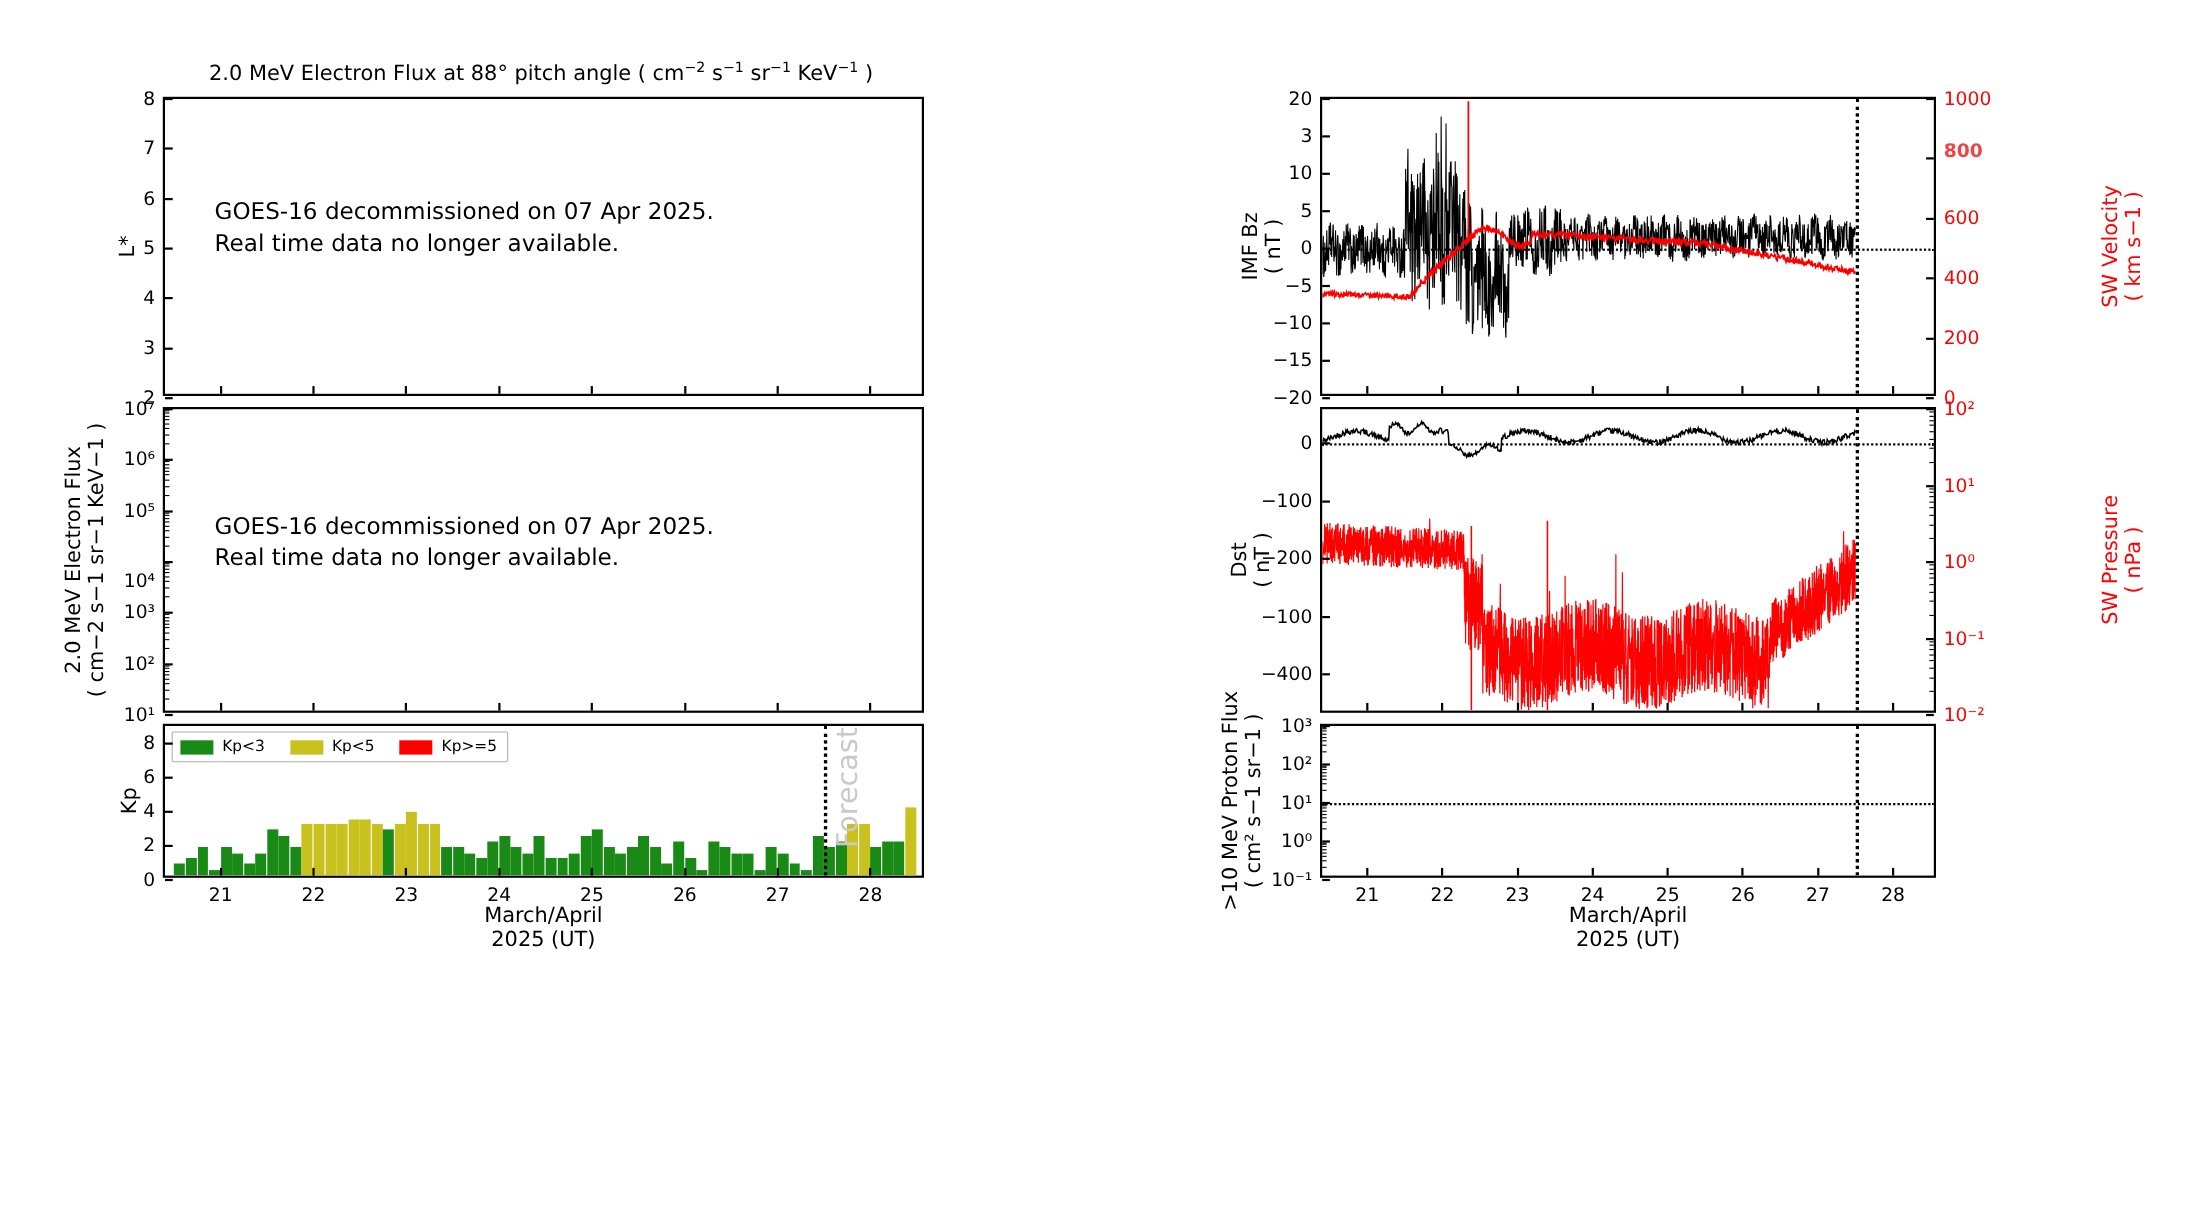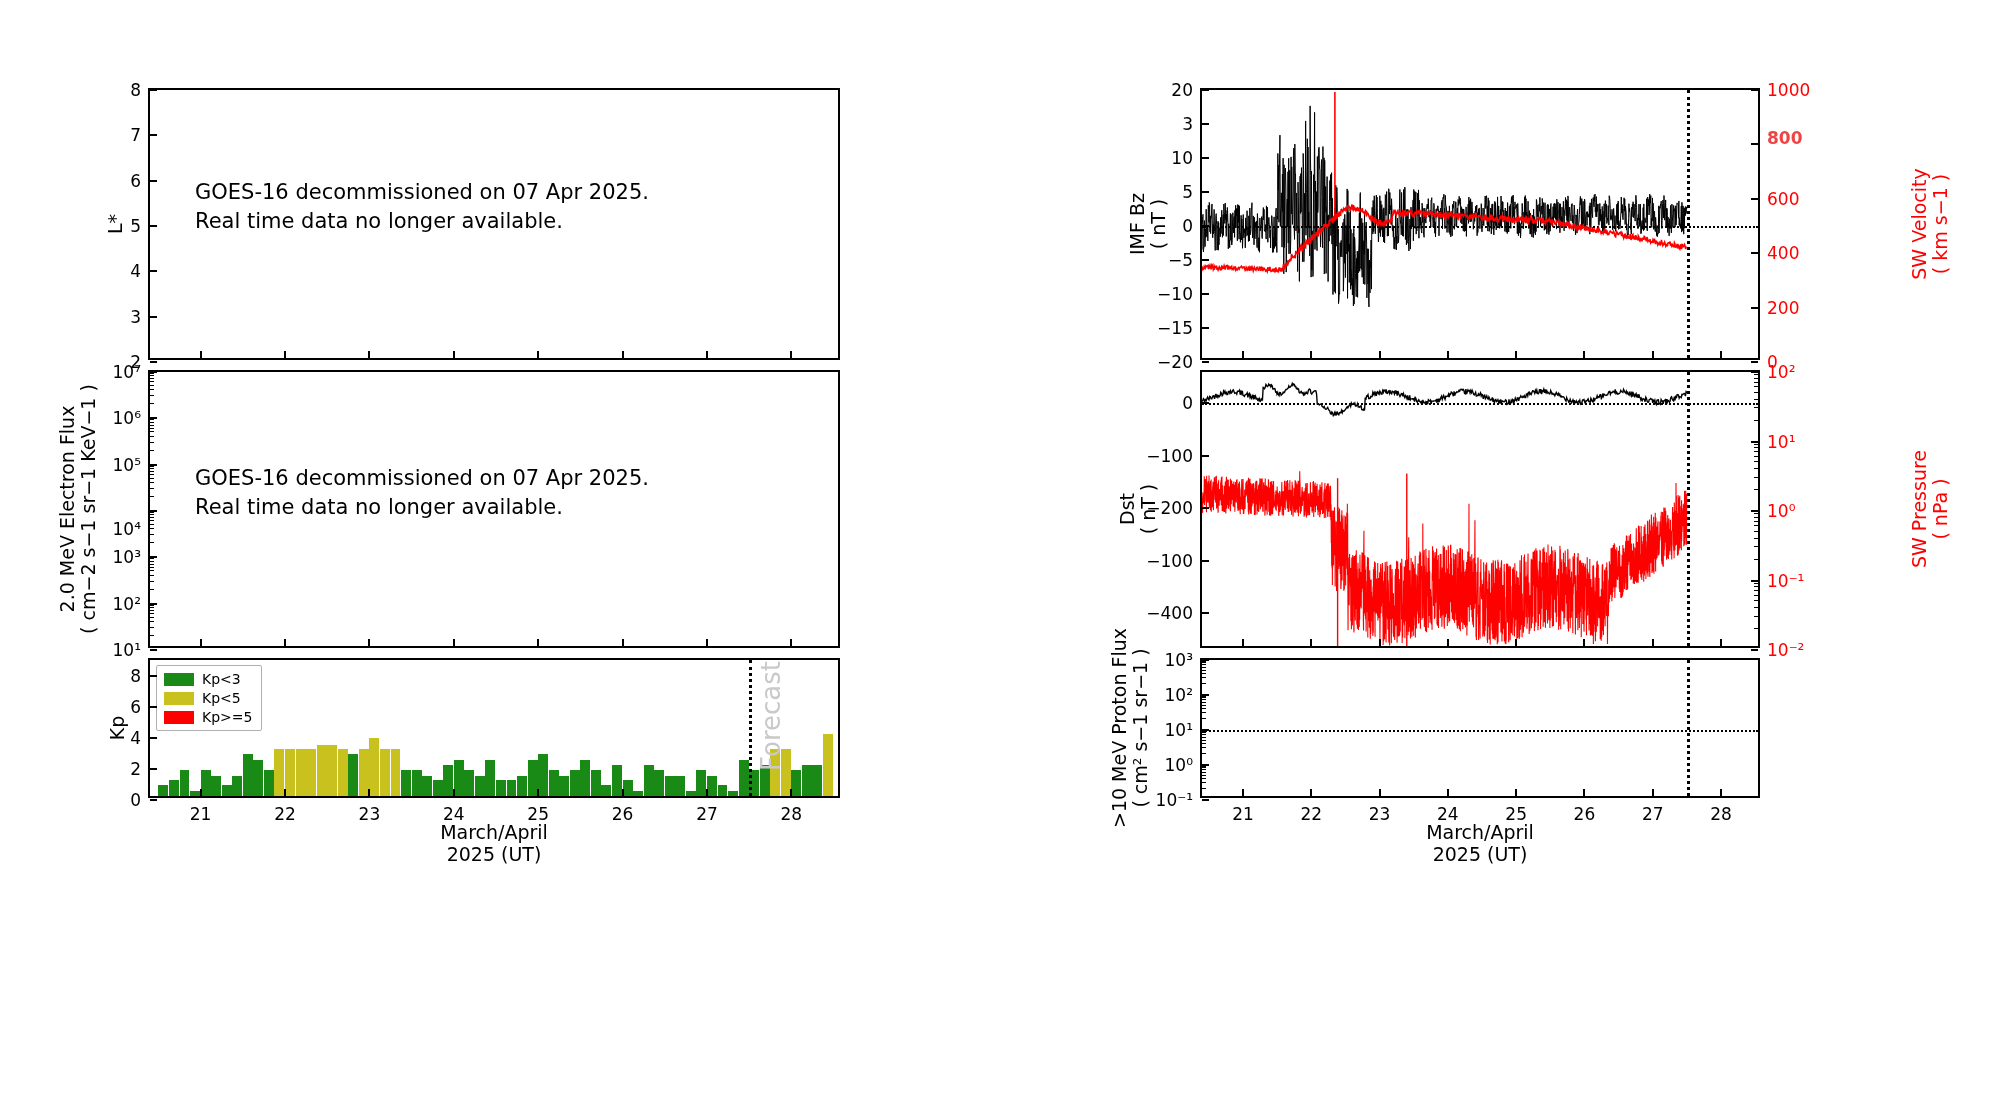--- a/index.html
+++ b/index.html
@@ -93,36 +93,39 @@
     transform-origin: 50% 50%;
     transform: translate(-50%,-50%) rotate(-90deg);
     white-space: nowrap;
   }
 
   
   .legend {
     position: absolute; background: #fff;
     border: 1px solid #b0b0b0; border-radius: 2px;
     padding: 5px 9px 5px 7px;
-    display: flex; flex-direction: column; gap: 3px;
+    display: flex; flex-direction: row; gap: 23px;
     font-size: 14px;
   }
   .legend-row { display: flex; align-items: center; gap: 8px; }
   .legend-swatch { width: 30px; height: 13px; display: block; }
 
   .bar { position: absolute; bottom: 0; }
 
   svg.trace { position: absolute; inset: 0; width: 100%; height: 100%; }
 </style>
 </head>
 <body>
 
 <div class="page">
 
 
+  <div class="subtitle-left">
+    <span>2.0 MeV Electron Flux at 88</span><span>°</span><span> pitch angle ( cm</span><sup>−2</sup><span> s</span><sup>−1</sup><span> sr</span><sup>−1</sup><span> KeV</span><sup>−1</sup><span> )</span>
+  </div>
 
   <div class="axes" id="ax-lstar" style="left:148px; top:88px; width:692px; height:272px;">
     <div class="plotarea">
       <div class="msg" style="left:45px; top:88px;"><span>GOES-16 decommissioned on 07 Apr 2025.</span><br><span>Real time data no longer available.</span></div>
     </div>
     <div id="lstar-ticks">
         <div class="tickmark" style="top: 272px;"></div>
         <div class="ytick" style="top: 272px;">2</div>
         <div class="tickmark" style="top: 226.667px;"></div>
         <div class="ytick" style="top: 226.667px;">3</div>

